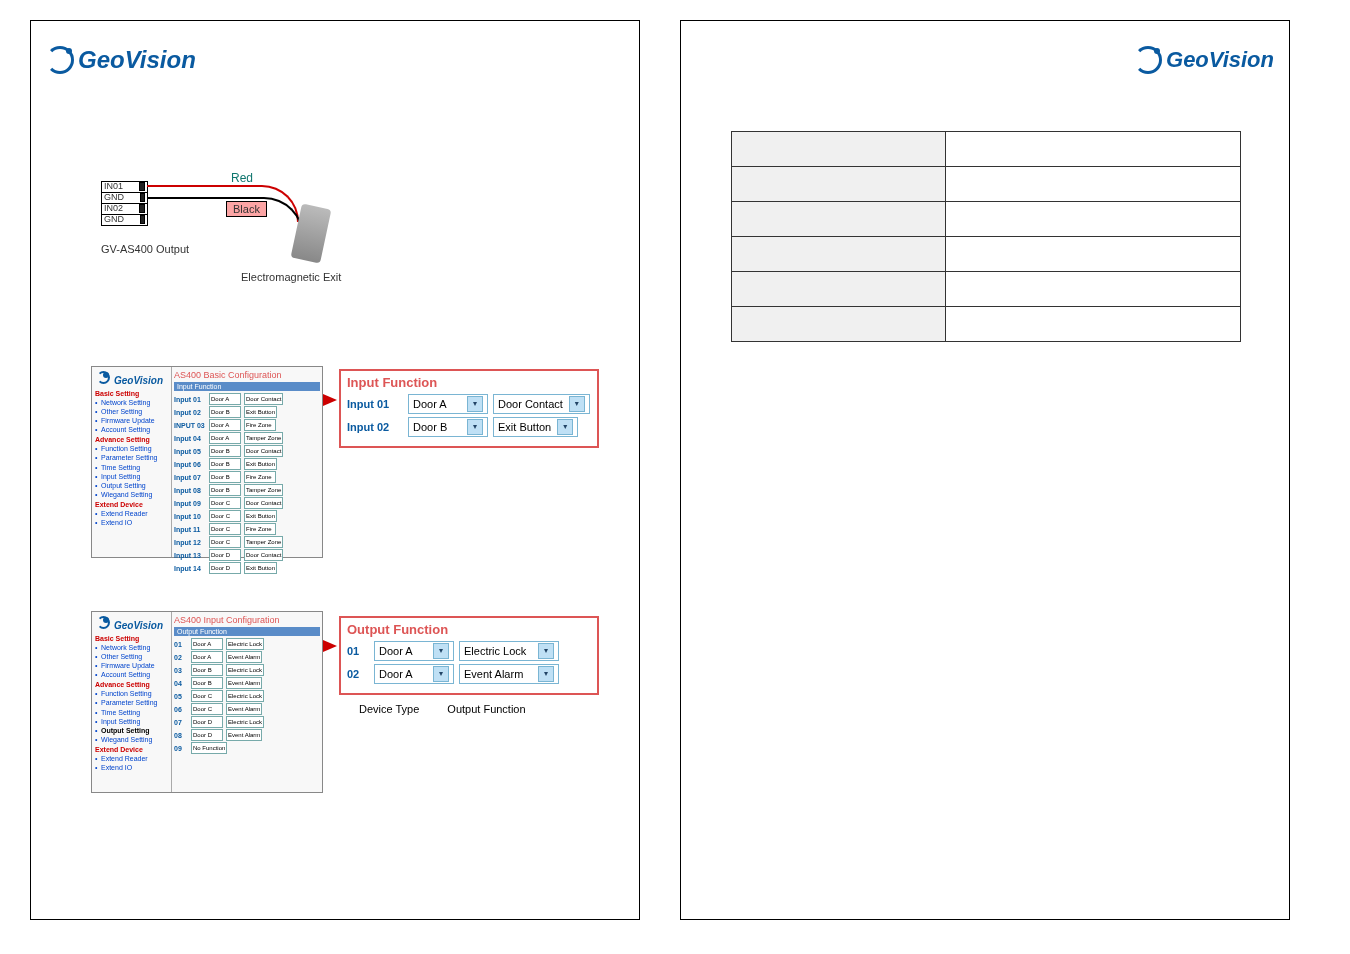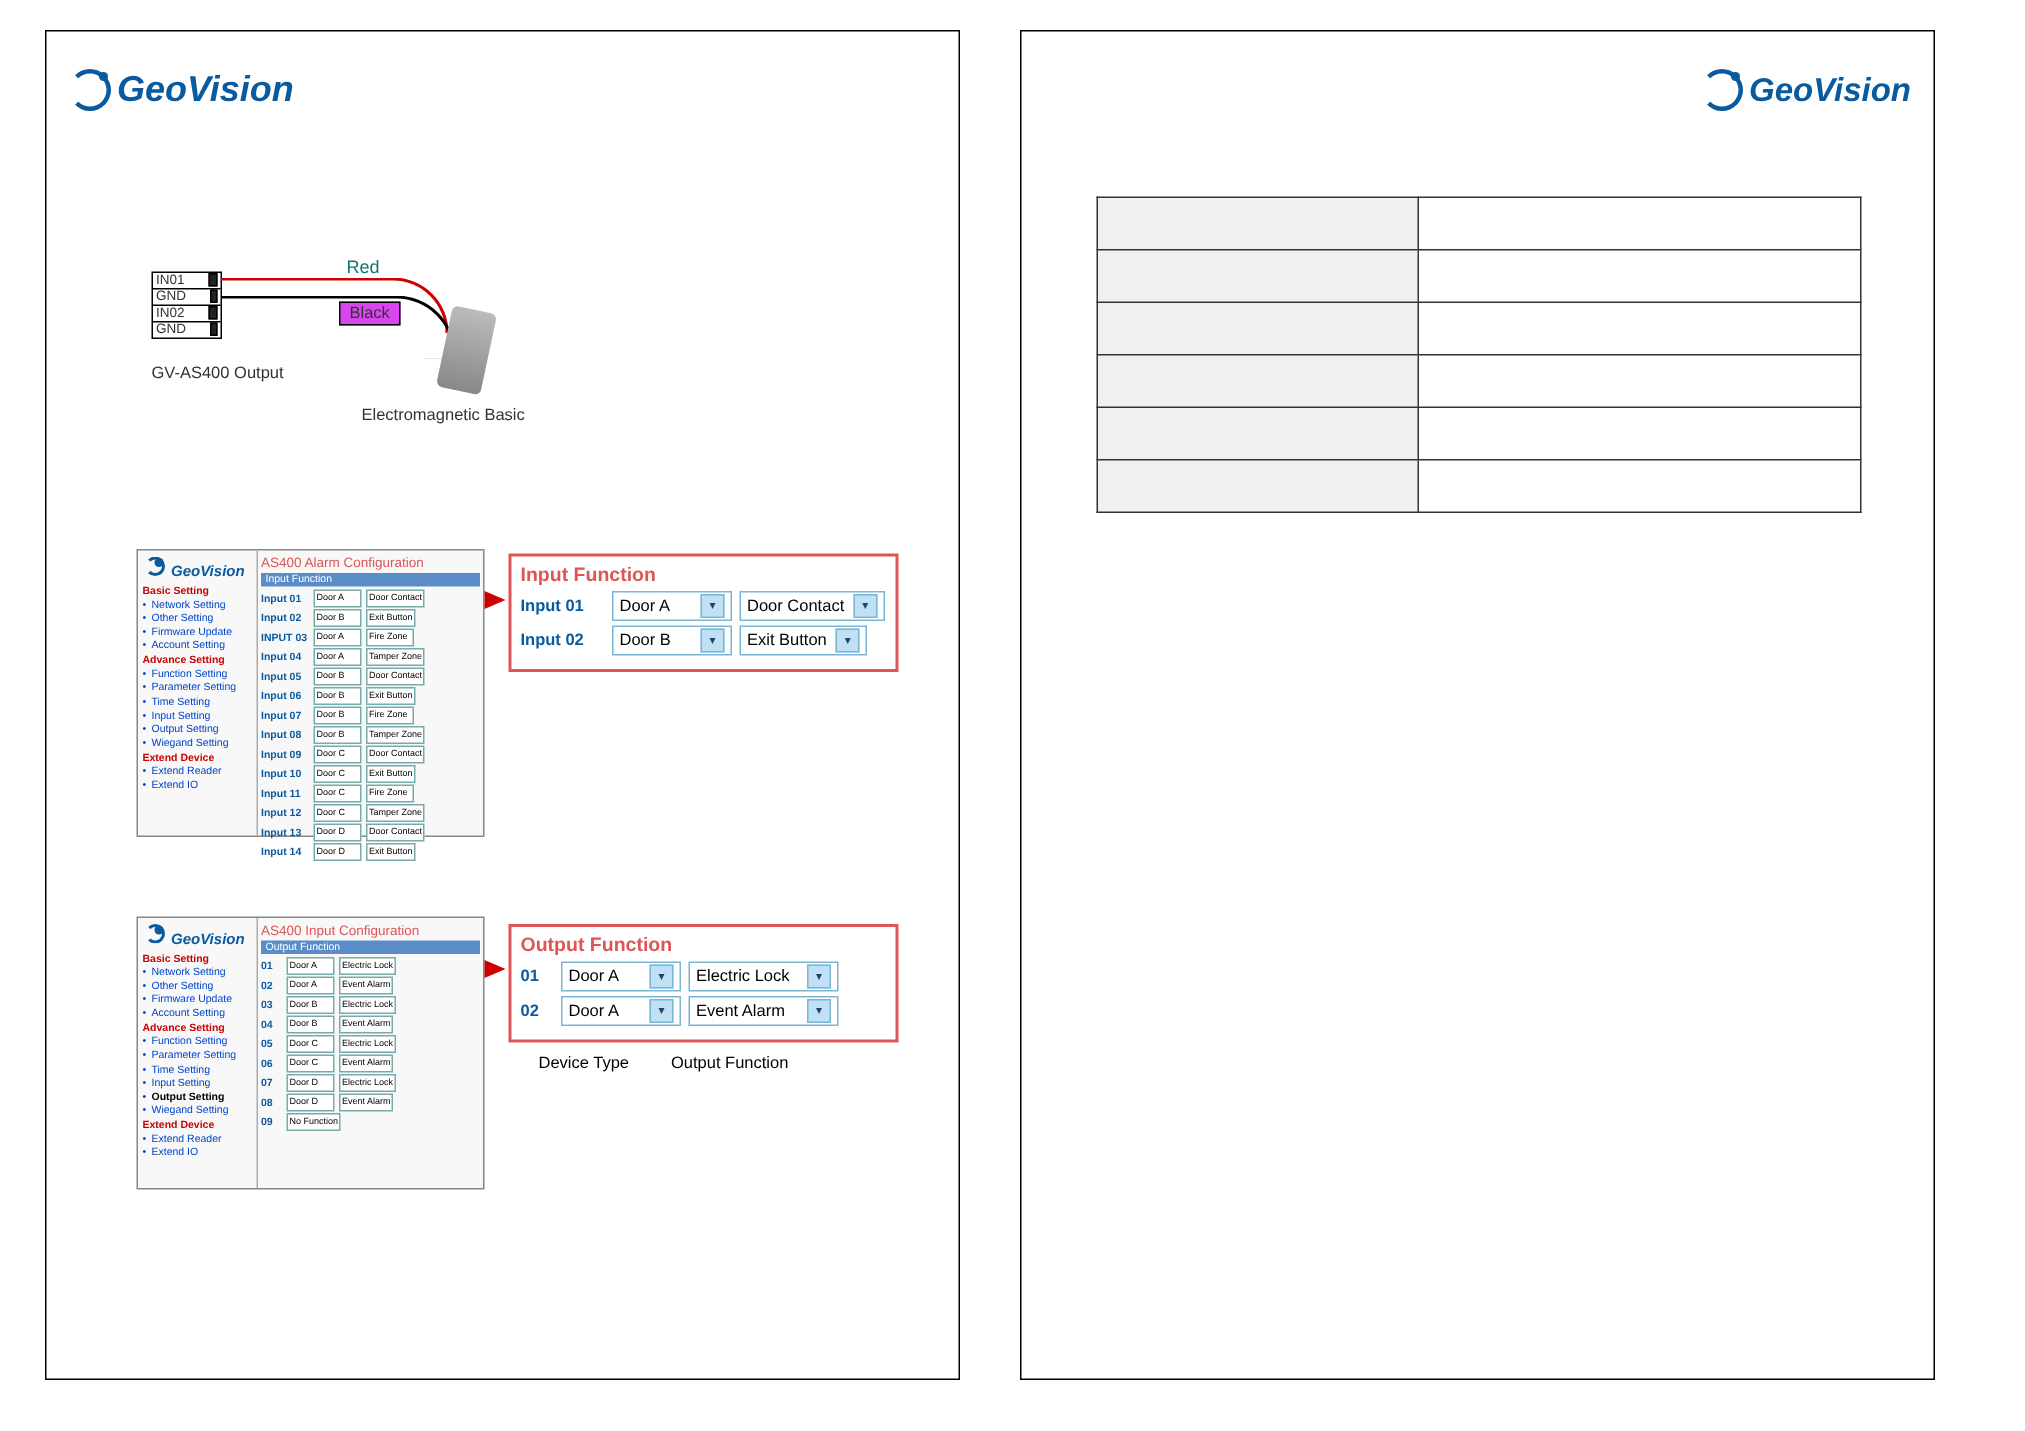--- a/index.html
+++ b/index.html
@@ -76,21 +76,21 @@
     border: 1px solid #000;
     background: #fff;
     font-size: 9px;
     line-height: 1.1;
   }
   .terminal-row { border-bottom: 1px solid #000; padding: 0 2px; display:flex; justify-content:flex-end; align-items:center;gap:16px;}
   .terminal-row:last-child { border-bottom:none;}
   .term-pin { width:7px; height:7px; border:1px solid #000; background:#222; display:inline-block;}
   .input-label { position:absolute; left:0; top:72px; font-size:11px;}
   .wire-caption-red { position:absolute; left:130px; top:0; color:#0f766e; font-size:12px;}
-  .wire-caption-black { position:absolute; left:125px; top:30px; background:#d946ef; border:1px solid #000; padding:1px 6px; font-size:11px;}
+  .wire-caption-black { position:absolute; left:125px; top:30px; background:#fca5a5; border:1px solid #000; padding:1px 6px; font-size:11px;}
   .lock-caption { position:absolute; left:140px; top:100px; font-size:11px;}
   .lock-body {
     position: absolute;
     left: 195px; top: 35px;
     width: 30px; height: 55px;
     background: linear-gradient(#bbb,#888);
     border-radius: 4px;
     transform: rotate(12deg);
   }
   .wire-red {
@@ -235,21 +235,21 @@
           <span>GND</span>
           <span class="term-pin"></span>
         </div>
     </div>
     <div class="input-label">GV-AS400 Output</div>
     <div class="wire-red"></div>
     <div class="wire-black"></div>
     <div class="wire-caption-red">Red</div>
     <div class="wire-caption-black">Black</div>
     <div class="lock-body"></div>
-    <div class="lock-caption">Electromagnetic Basic</div>
+    <div class="lock-caption">Electromagnetic Exit</div>
   </div>
 
   <div class="shot shot-input">
     <div style="height:100%;">
       <div class="shot-nav">
         <div class="shot-logo"><span class="logo-swirl" style="width:9px;height:9px;border-width:2px;"></span><span>GeoVision</span></div>
         <div class="hdr">Basic Setting</div>
         <div class="item">Network Setting</div>
         <div class="item">Other Setting</div>
         <div class="item">Firmware Update</div>
@@ -259,21 +259,21 @@
         <div class="item">Parameter Setting</div>
         <div class="item">Time Setting</div>
         <div class="item">Input Setting</div>
         <div class="item">Output Setting</div>
         <div class="item">Wiegand Setting</div>
         <div class="hdr">Extend Device</div>
         <div class="item">Extend Reader</div>
         <div class="item">Extend IO</div>
       </div>
       <div class="shot-body">
-        <div class="shot-title">AS400 Alarm Configuration</div>
+        <div class="shot-title">AS400 Basic Configuration</div>
         <div class="shot-subtitle">Input Function</div>
         <div id="input-rows">
             <div class="cfg-row">
               <span class="lbl">Input 01</span>
               <span class="mini-sel">Door A</span>
               <span class="mini-sel">Door Contact</span>
             </div>
             <div class="cfg-row">
               <span class="lbl">Input 02</span>
               <span class="mini-sel">Door B</span>

